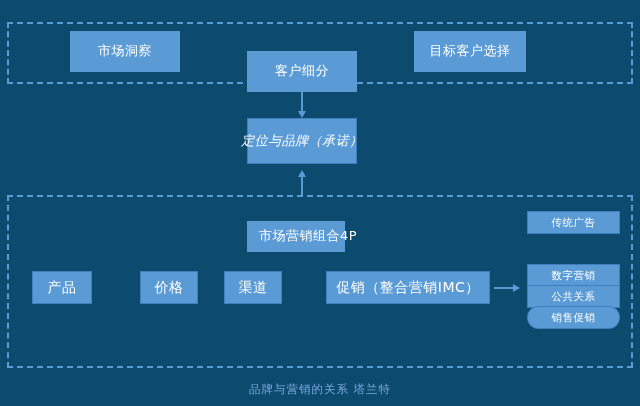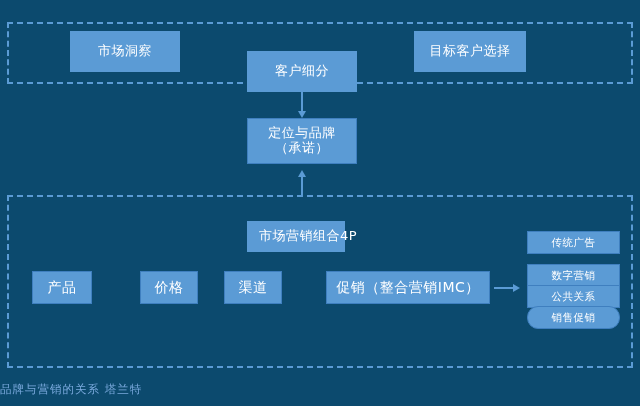--- a/index.html
+++ b/index.html
@@ -79,21 +79,21 @@
     position: absolute;
     width: 0; height: 0;
     border-top: 4px solid transparent;
     border-bottom: 4px solid transparent;
     border-left: 7px solid #5b9bd5;
   }
   .caption {
     position: absolute;
     left: 0;
     width: 640px;
-    text-align: left;
+    text-align: center;
     color: #7aa9dd;
     font-size: 11.5px;
     letter-spacing: 1px;
   }
 </style>
 </head>
 <body>
 
 <div id="canvas">
 
@@ -107,21 +107,21 @@
     <span class="node-text">客户细分</span>
   </div>
 
   <div class="node node-lg" style="left:414px; top:31px; width:112px; height:41px;">
     <span class="node-text">目标客户选择</span>
   </div>
 
   <div class="arrow-v" style="left:301px; top:88px; height:24px;"></div>
   <div class="arrow-head-down" style="left:298px; top:111px;"></div>
 
-  <div class="node node-lg outlined" style="left:247px; top:118px; width:110px; height:46px; flex-direction:column;">
+  <div class="node node-lg outlined" style="left:247px; top:118px; width:110px; height:46px; flex-direction:row;font-style:italic;">
     <span class="node-text">定位与品牌</span>
     <span class="node-text">（承诺）</span>
   </div>
 
   <div class="arrow-v" style="left:301px; top:176px; height:20px;"></div>
   <div class="arrow-head-up" style="left:298px; top:170px;"></div>
 
   <div class="dashed-region" style="left:7px; top:195px; width:626px; height:173px;"></div>
 
   <div class="node node-lg node-overflow" style="left:247px; top:221px; width:98px; height:31px;">
@@ -140,21 +140,21 @@
     <span class="node-text">渠道</span>
   </div>
 
   <div class="node node-md outlined" style="left:326px; top:271px; width:164px; height:33px;">
     <span class="node-text">促销（整合营销IMC）</span>
   </div>
 
   <div class="arrow-h" style="left:494px; top:287px; width:20px;"></div>
   <div class="arrow-head-right" style="left:513px; top:284px;"></div>
 
-  <div class="node node-sm outlined" style="left:527px; top:211px; width:93px; height:23px;margin-top:20px;">
+  <div class="node node-sm outlined" style="left:527px; top:211px; width:93px; height:23px;">
     <span class="node-text">传统广告</span>
   </div>
 
   <div class="node node-sm outlined" style="left:527px; top:264px; width:93px; height:23px;">
     <span class="node-text">数字营销</span>
   </div>
 
   <div class="node node-sm outlined" style="left:527px; top:285px; width:93px; height:23px;">
     <span class="node-text">公共关系</span>
   </div>

